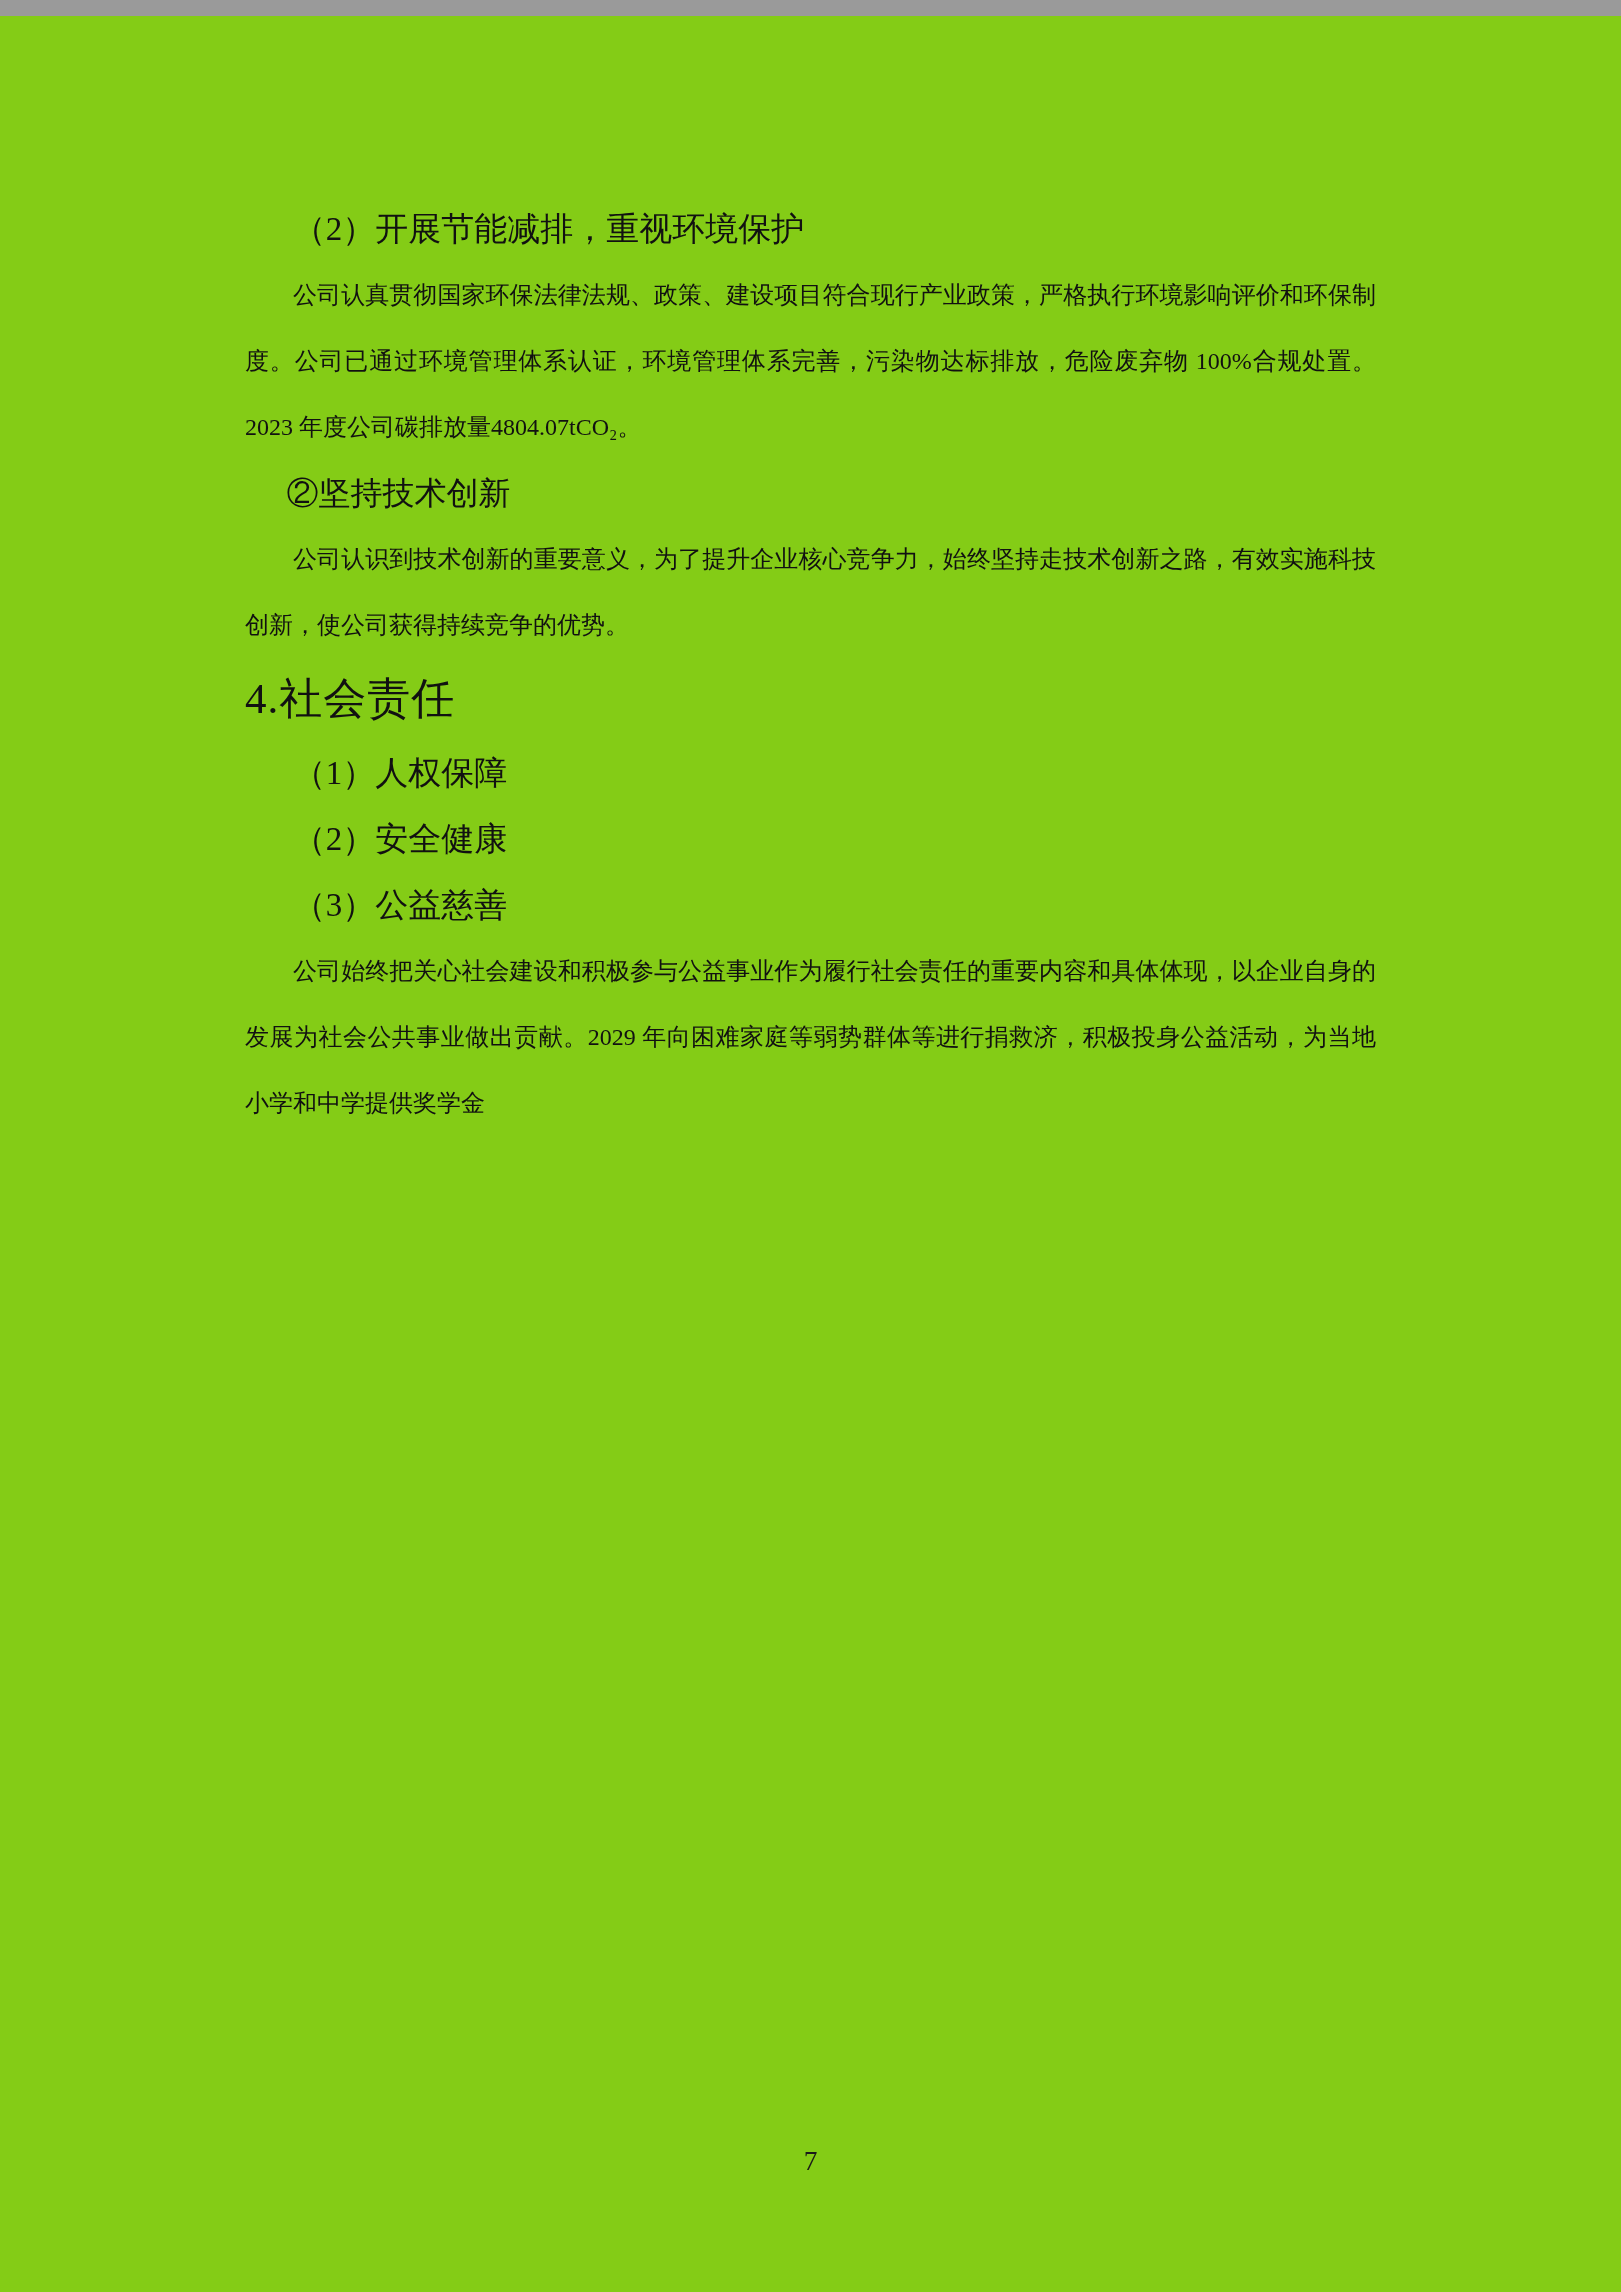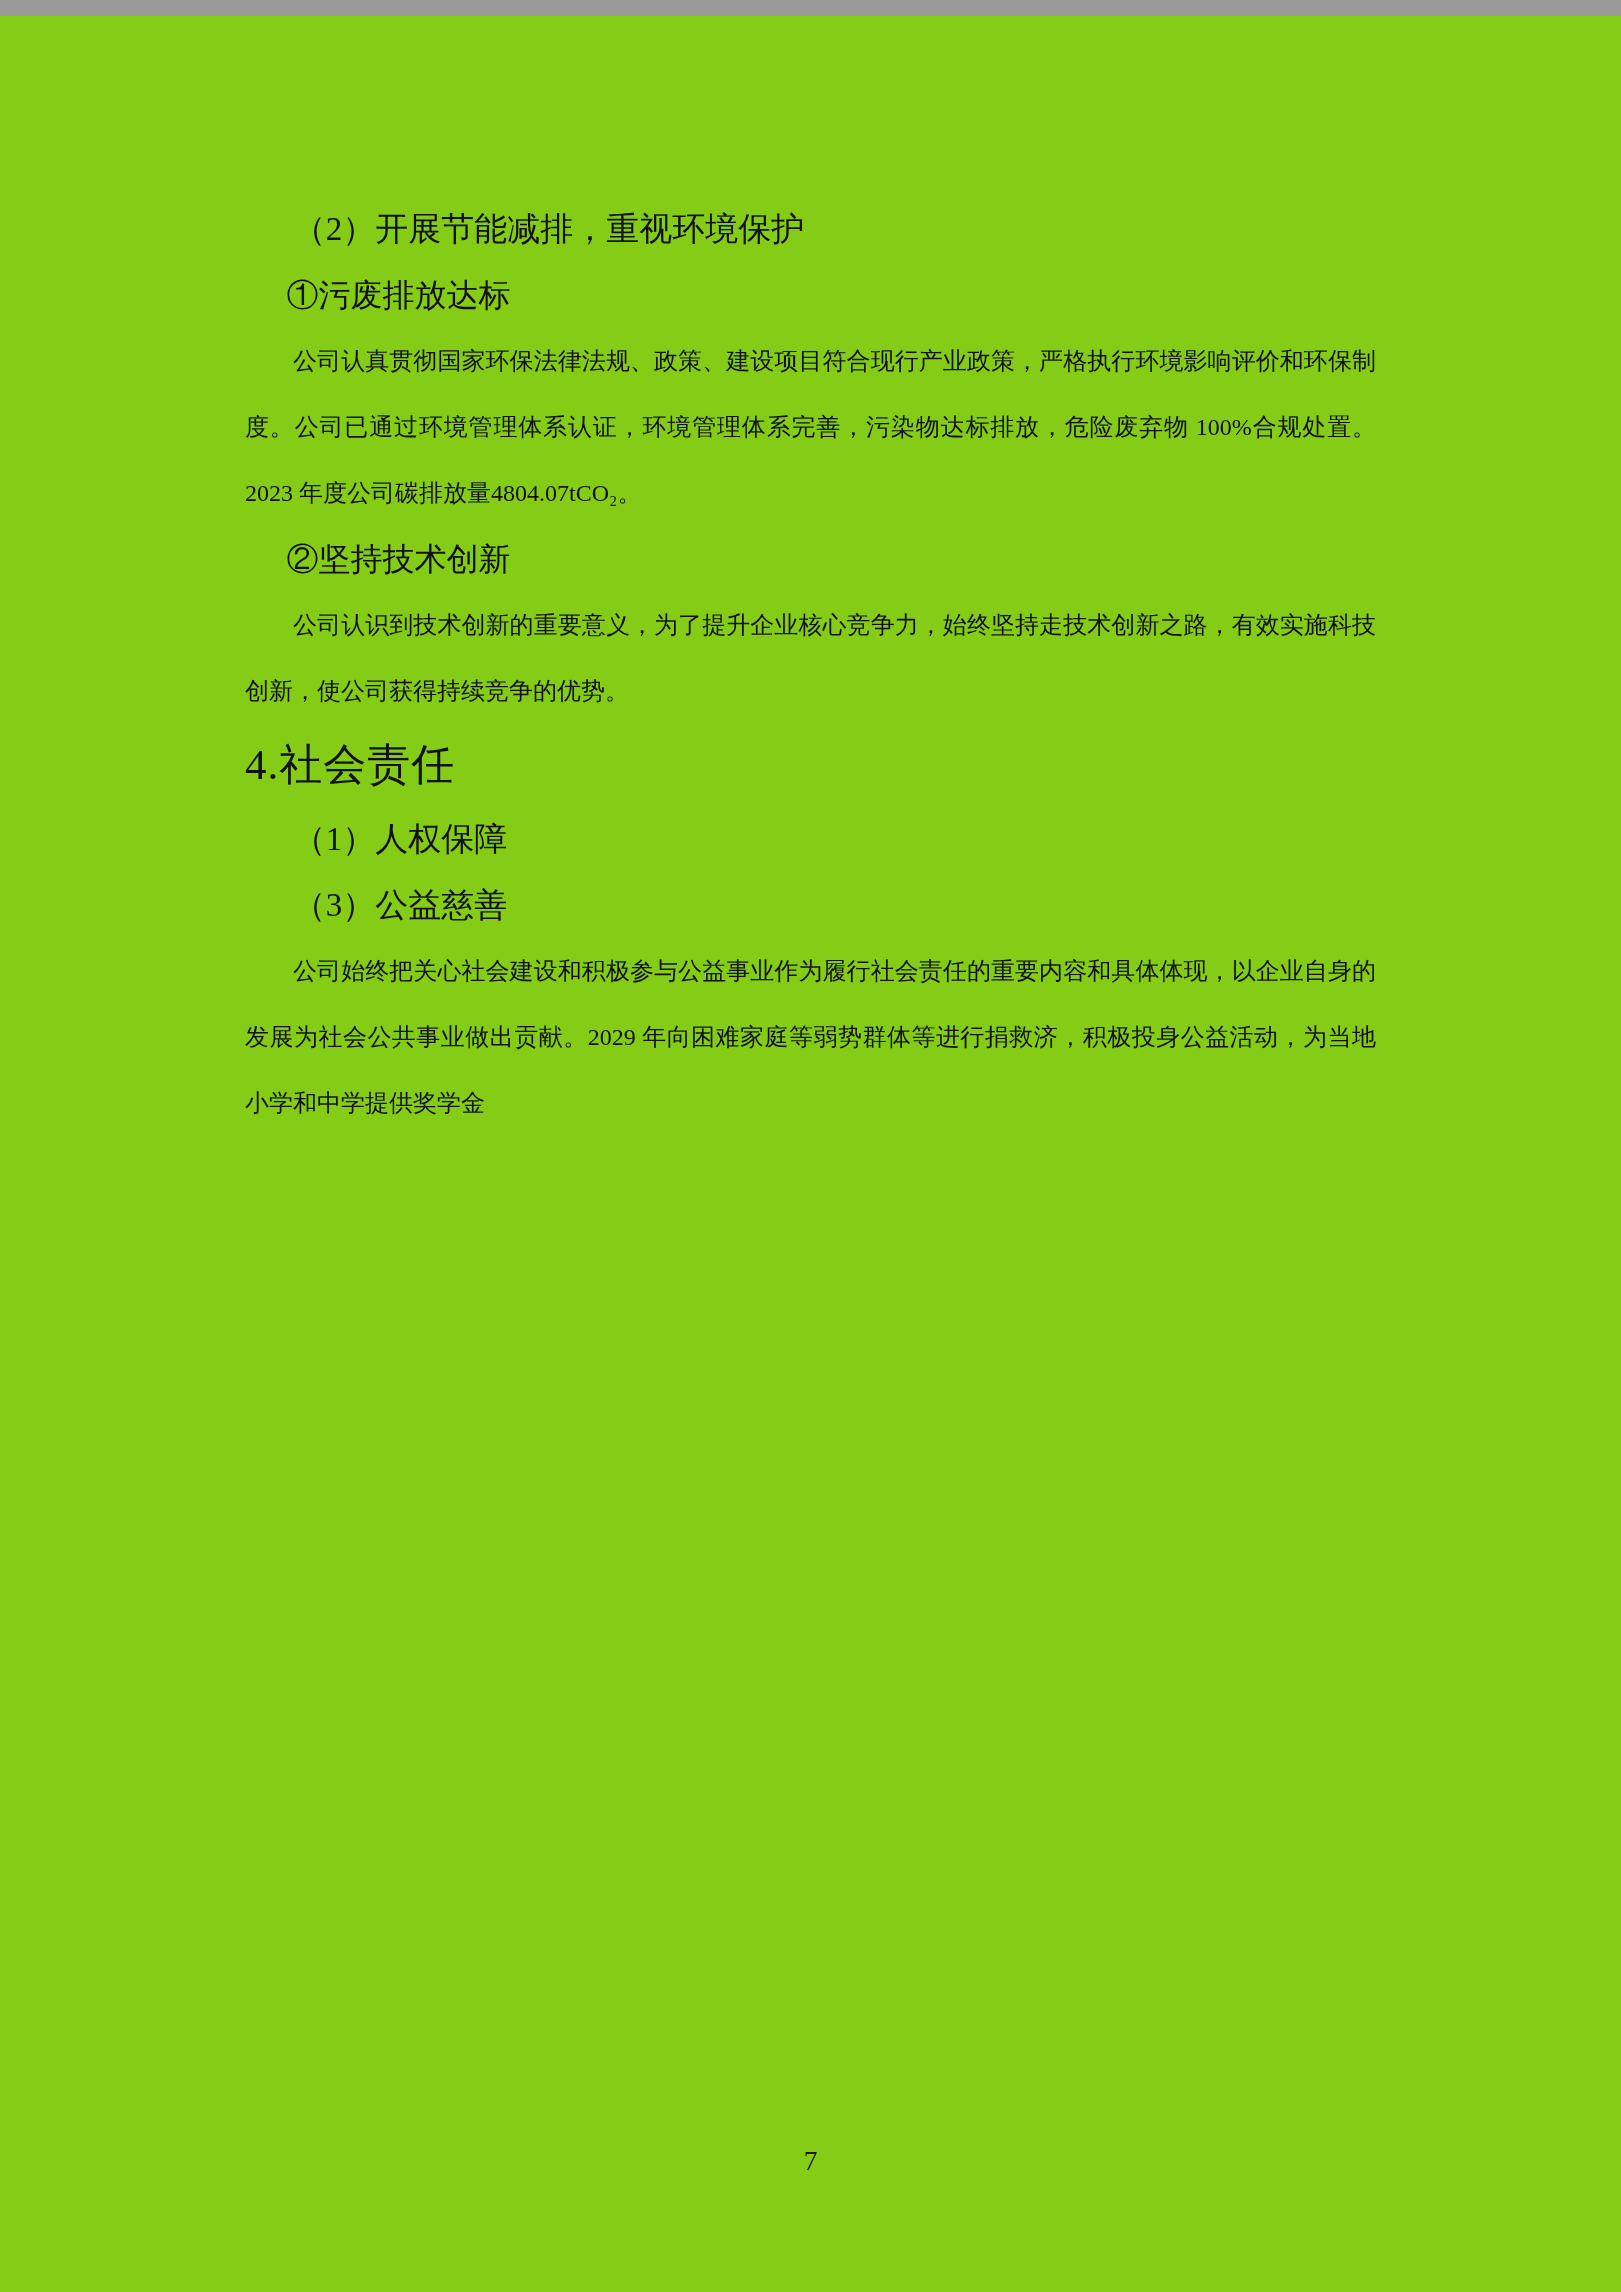--- a/index.html
+++ b/index.html
@@ -66,26 +66,26 @@
     font-size: 27.4px;
     color: #1a1a1a;
   }
 </style>
 </head>
 <body>
 
 <div class="page">
   <div class="content">
     <h3 class="sub-heading">（2）开展节能减排，重视环境保护</h3>
-    <p class="item-heading">①污废排放达标</p>
     <p class="body-paragraph">公司认真贯彻国家环保法律法规、政策、建设项目符合现行产业政策，严格执行环境影响评价和环保制度。公司已通过环境管理体系认证，环境管理体系完善，污染物达标排放，危险废弃物 100%合规处置。2023 年度公司碳排放量4804.07tCO₂。</p>
     <p class="item-heading">②坚持技术创新</p>
     <p class="body-paragraph">公司认识到技术创新的重要意义，为了提升企业核心竞争力，始终坚持走技术创新之路，有效实施科技创新，使公司获得持续竞争的优势。</p>
     <h2 class="section-heading">4.社会责任</h2>
     <h3 class="sub-heading">（1）人权保障</h3>
+    <h3 class="sub-heading">（2）安全健康</h3>
     <h3 class="sub-heading">（3）公益慈善</h3>
     <p class="body-paragraph">公司始终把关心社会建设和积极参与公益事业作为履行社会责任的重要内容和具体体现，以企业自身的发展为社会公共事业做出贡献。2029 年向困难家庭等弱势群体等进行捐救济，积极投身公益活动，为当地小学和中学提供奖学金</p>
   </div>
   <div class="page-footer">
     <span class="page-number">7</span>
   </div>
 </div>
 
 
 </body></html>

